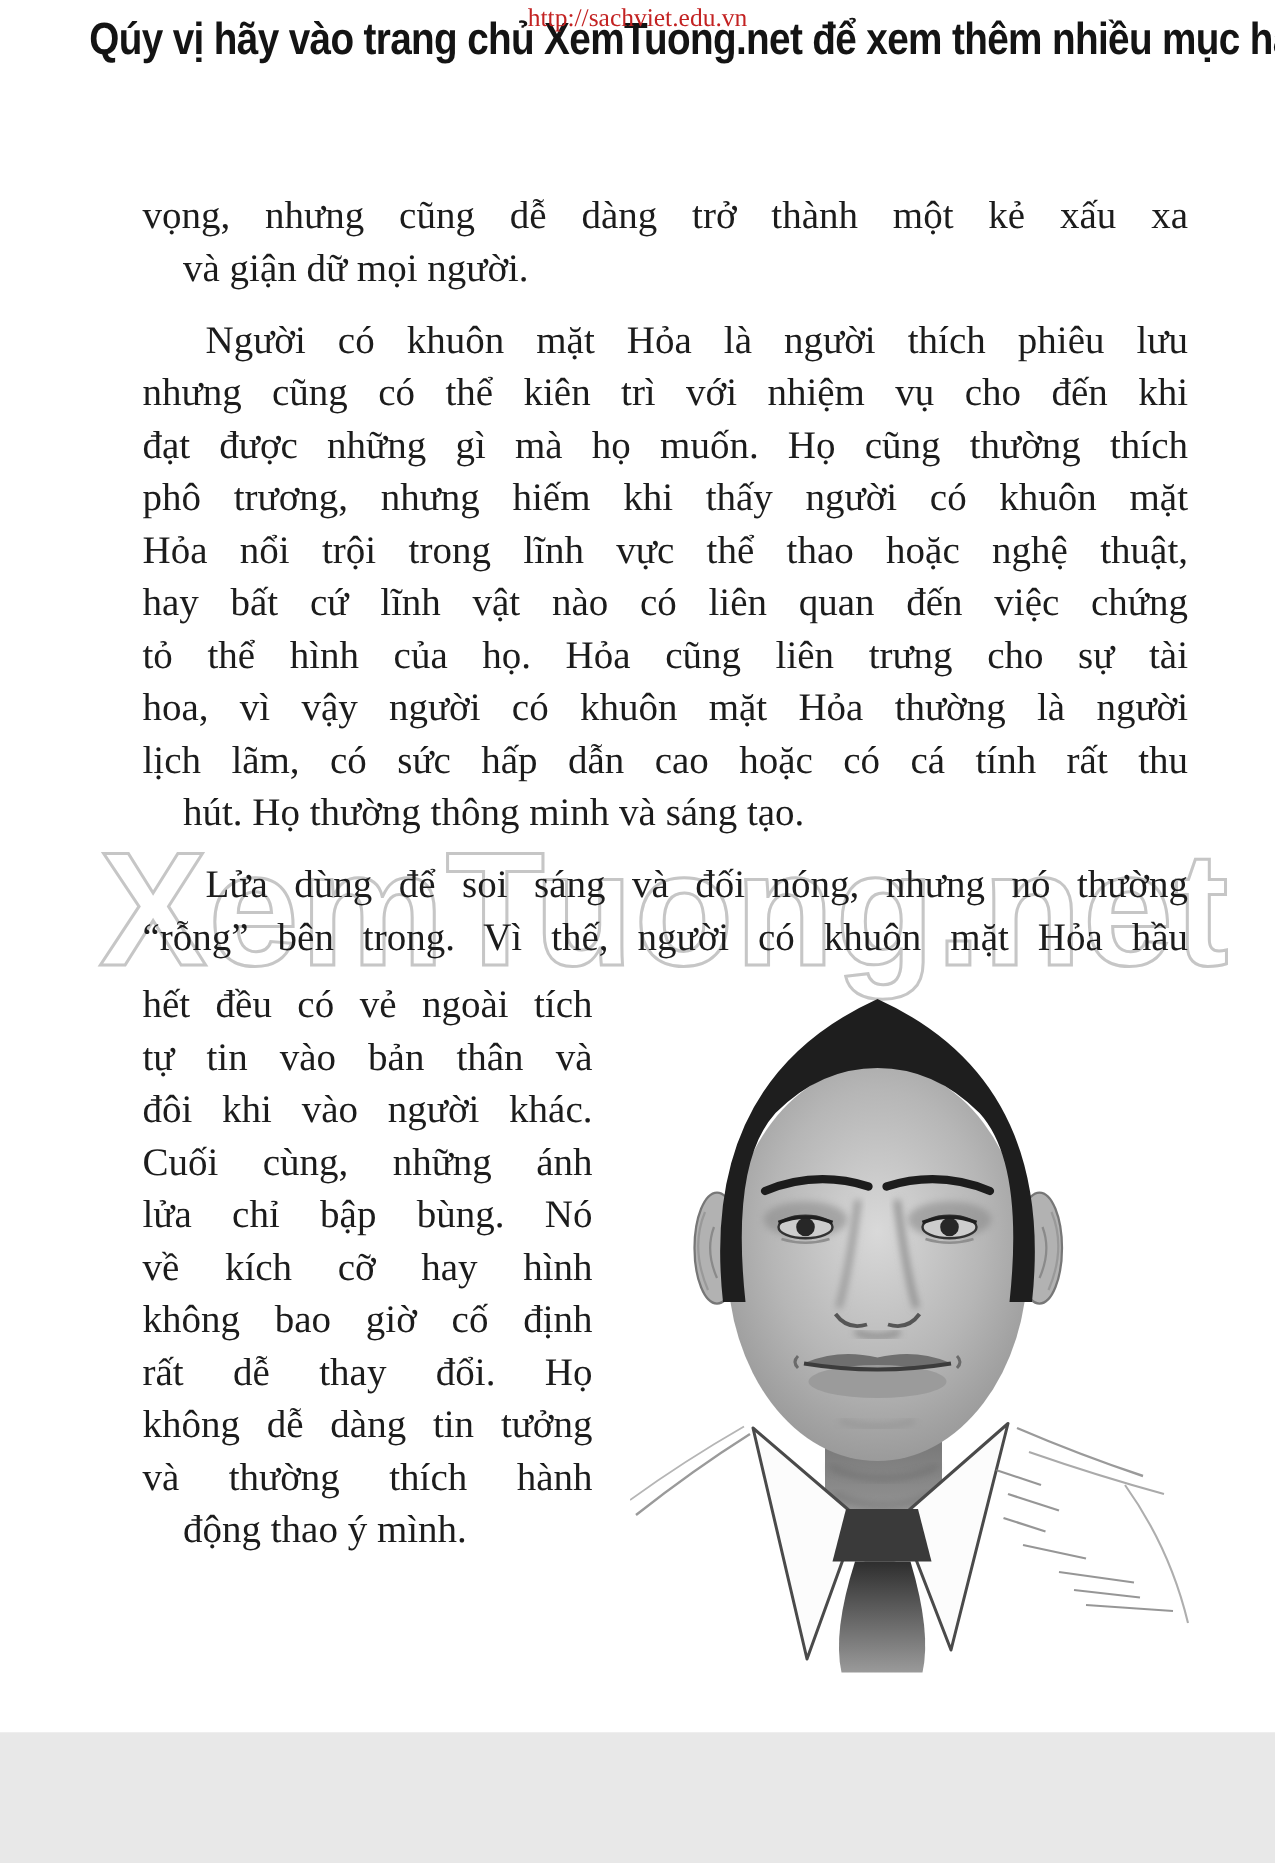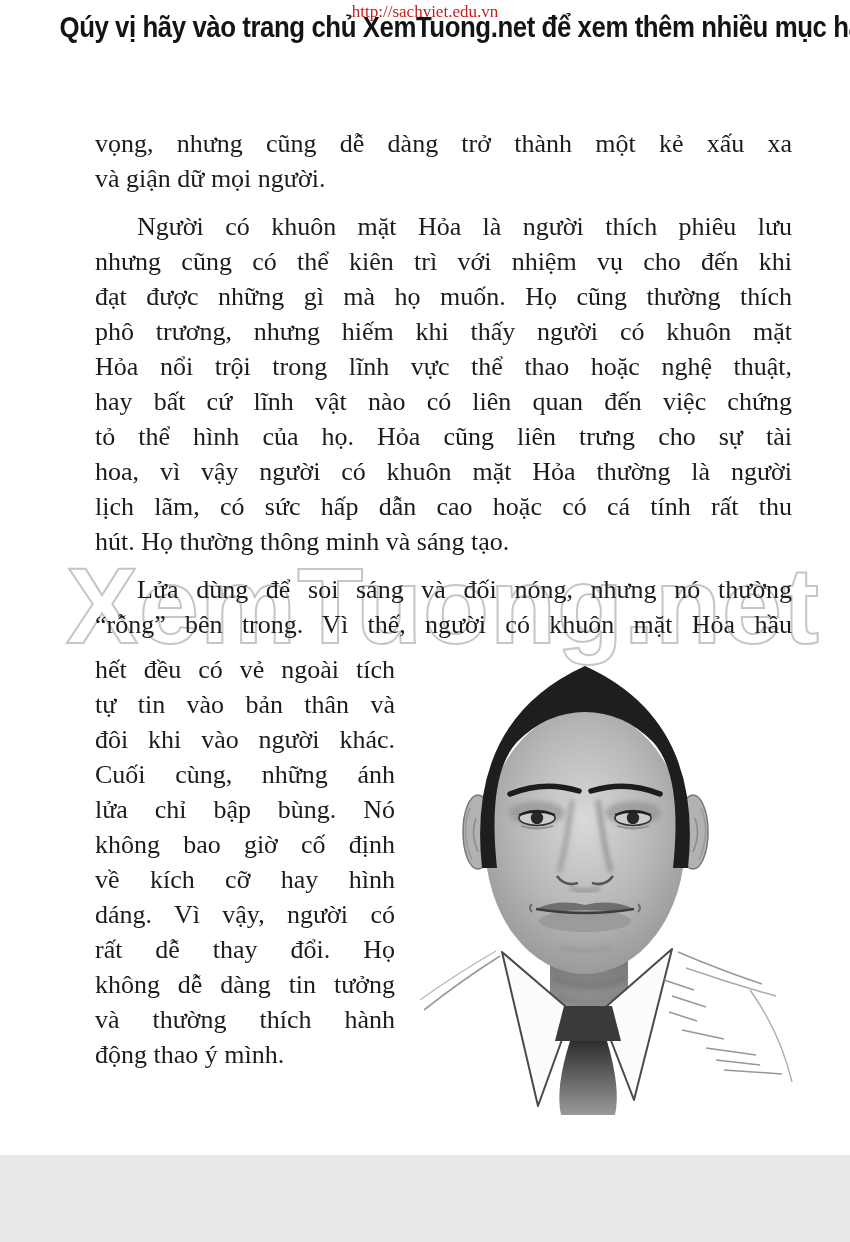--- a/index.html
+++ b/index.html
@@ -40,21 +40,21 @@
     position:absolute; left:95px; top:126px; width:697px;
     font-size:26px; z-index:2;
   }
   .para { margin:0 0 13px 0; }
   .line {
     line-height:35px; height:35px;
     text-align:justify; -moz-text-align-last:justify; text-align-last:justify;
     white-space:nowrap;
   }
   .line.indent { padding-left:42px; }
-  .line.last { text-align-last:left; -moz-text-align-last:left; }
+  .line.last { text-align-last:left;margin-left:27px; -moz-text-align-last:left; }
   .column-wrap { width:300px; }
 
   
   .portrait {
     position:absolute; left:420px; top:650px; width:400px; height:490px;
     z-index:2;
   }
 
   .page-number {
     position:absolute; left:733px; top:1163px;
@@ -92,23 +92,22 @@
     <div class="para" style="margin-bottom:10px">
         <div class="line indent">Lửa dùng để soi sáng và đối nóng, nhưng nó thường</div>
         <div class="line">“rỗng” bên trong. Vì thế, người có khuôn mặt Hỏa hầu</div>
       </div>
     <div class="column-wrap">
         <div class="line">hết đều có vẻ ngoài tích</div>
         <div class="line">tự tin vào bản thân và</div>
         <div class="line">đôi khi vào người khác.</div>
         <div class="line">Cuối cùng, những ánh</div>
         <div class="line">lửa chỉ bập bùng. Nó</div>
+        <div class="line">về kích cỡ hay hình</div>
         <div class="line">không bao giờ cố định</div>
-        <div class="line">về kích cỡ hay hình</div>
-        <div class="line">dáng. Vì vậy, người có</div>
         <div class="line">rất dễ thay đổi. Họ</div>
         <div class="line">không dễ dàng tin tưởng</div>
         <div class="line">và thường thích hành</div>
         <div class="line last">động thao ý mình.</div>
       </div>
   </div>
 
   <svg class="portrait" viewBox="0 0 400 490" xmlns="http://www.w3.org/2000/svg">
     <defs>
       <radialGradient id="faceGrad" cx="50%" cy="42%" r="65%">

